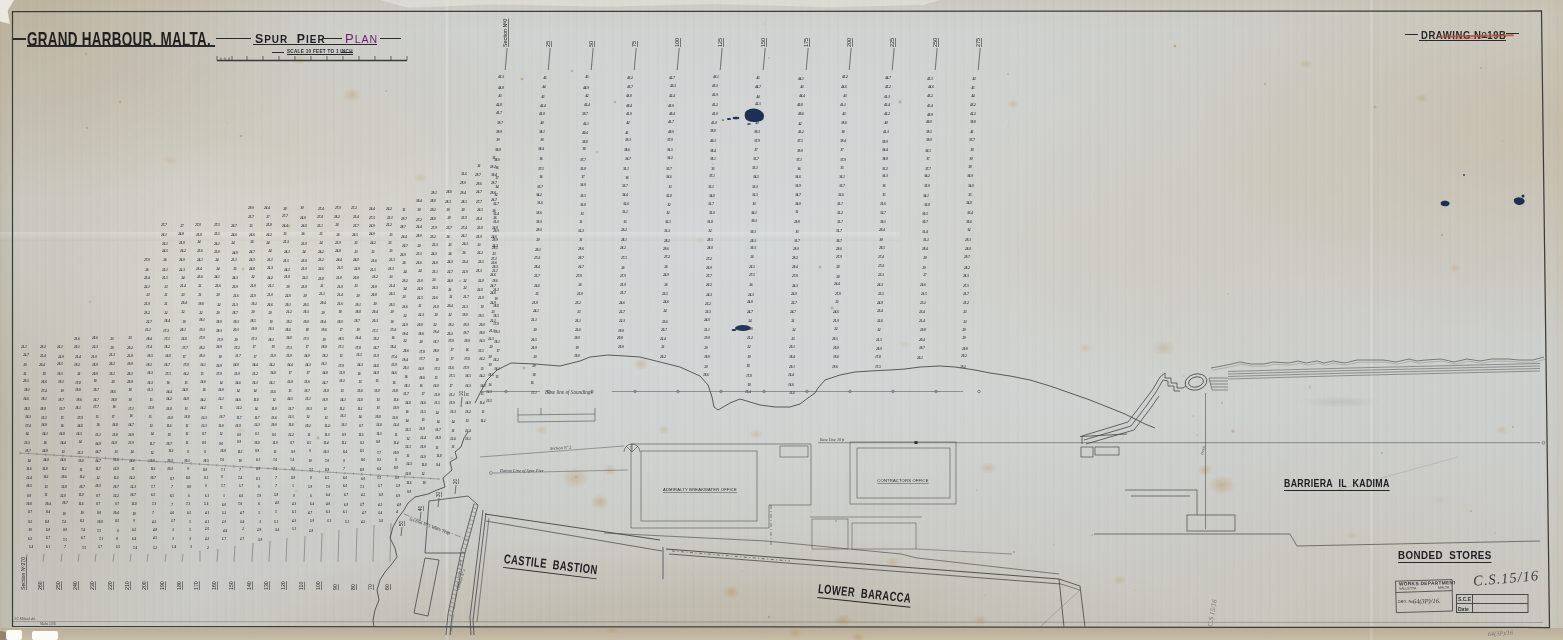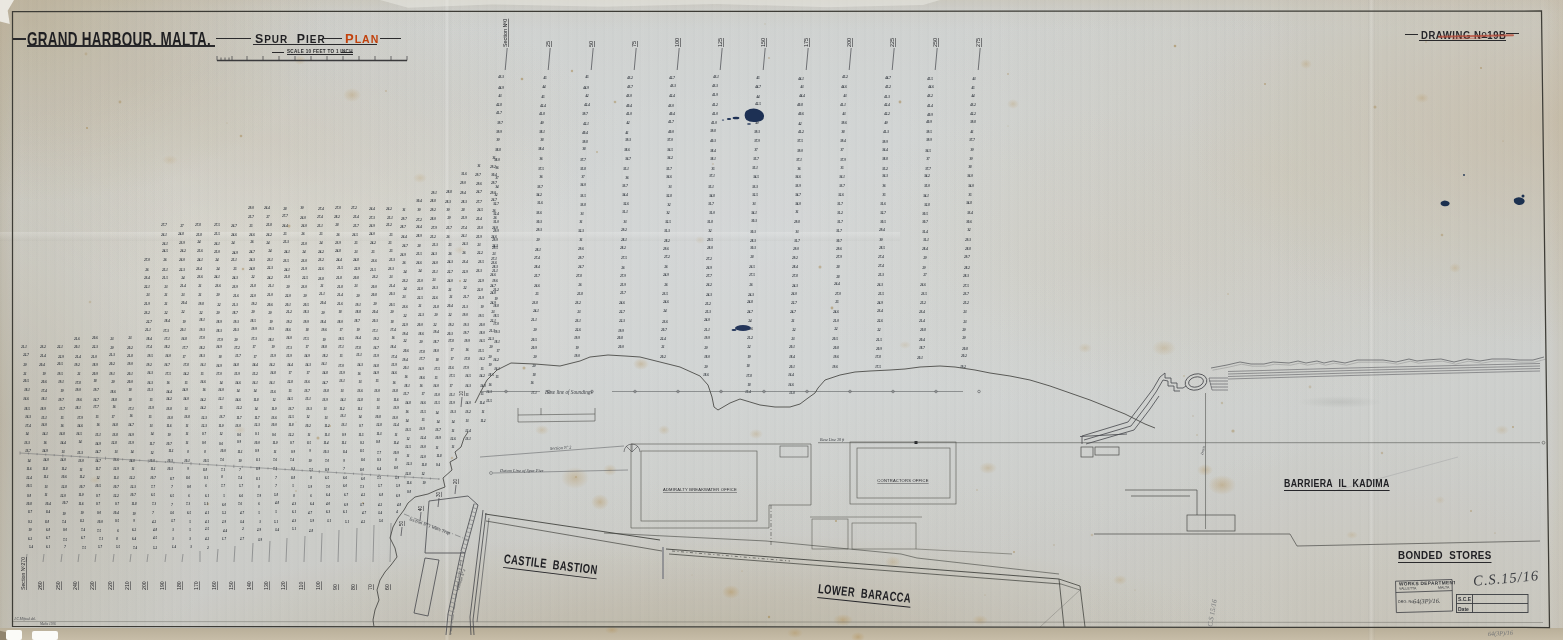--- a/index.html
+++ b/index.html
@@ -1919,21 +1919,21 @@
 <text transform="translate(1212,627) rotate(-80)" font-family="Liberation Serif" font-style="italic" font-size="7" fill="#6f7174">C.S 15/16</text>
 </svg>
 
 <div class="abs" style="left:27px;top:28px;font-size:19.5px;font-weight:bold;color:#1f1f22;letter-spacing:0.4px;transform:scale(0.69,1);transform-origin:0 0;white-space:nowrap;">GRAND HARBOUR. MALTA.</div>
 
 <div class="abs" style="left:13px;top:38px;width:13px;height:1.6px;background:#2a2a2c;"></div>
 
 <div class="abs" style="left:27px;top:45px;width:188px;height:1.8px;background:#2a2a2c;"></div>
 
 <div class="abs" style="left:255px;top:31px;font-size:13px;font-weight:bold;color:#1f1f22;letter-spacing:1px;transform:scale(0.95,1);transform-origin:0 0;white-space:nowrap;">S<span style="font-size:10.5px">PUR</span>&nbsp; P<span style="font-size:10.5px">IER</span></div>
-<div class="abs" style="left:345px;top:31px;font-size:13px;font-weight:bold;color:#c2410c;letter-spacing:1px;white-space:nowrap;">P<span style="font-size:10.5px">LAN</span></div>
+<div class="abs" style="left:345px;top:31px;font-size:13px;font-weight:normal;color:#701a75;letter-spacing:1px;white-space:nowrap;">P<span style="font-size:10.5px">LAN</span></div>
 
 <div class="abs" style="left:216px;top:38px;width:35px;height:1.4px;background:#2a2a2c;"></div>
 <div class="abs" style="left:322px;top:38px;width:20px;height:1.4px;background:#2a2a2c;"></div>
 <div class="abs" style="left:380px;top:38px;width:21px;height:1.4px;background:#2a2a2c;"></div>
 
 <div class="abs" style="left:253px;top:43.5px;width:124px;height:1.3px;background:#2a2a2c;"></div>
 
 <div class="abs" style="left:287px;top:49px;font-size:4.6px;font-weight:bold;color:#2a2a2c;letter-spacing:0.3px;white-space:nowrap;border-bottom:0.8px solid #2a2a2c;">SCALE 10 FEET TO 1 INCH</div>
 <div class="abs" style="left:272px;top:52.4px;width:12px;height:1px;background:#2a2a2c;"></div>
 <div class="abs" style="left:341px;top:52.4px;width:12px;height:1px;background:#2a2a2c;"></div>

